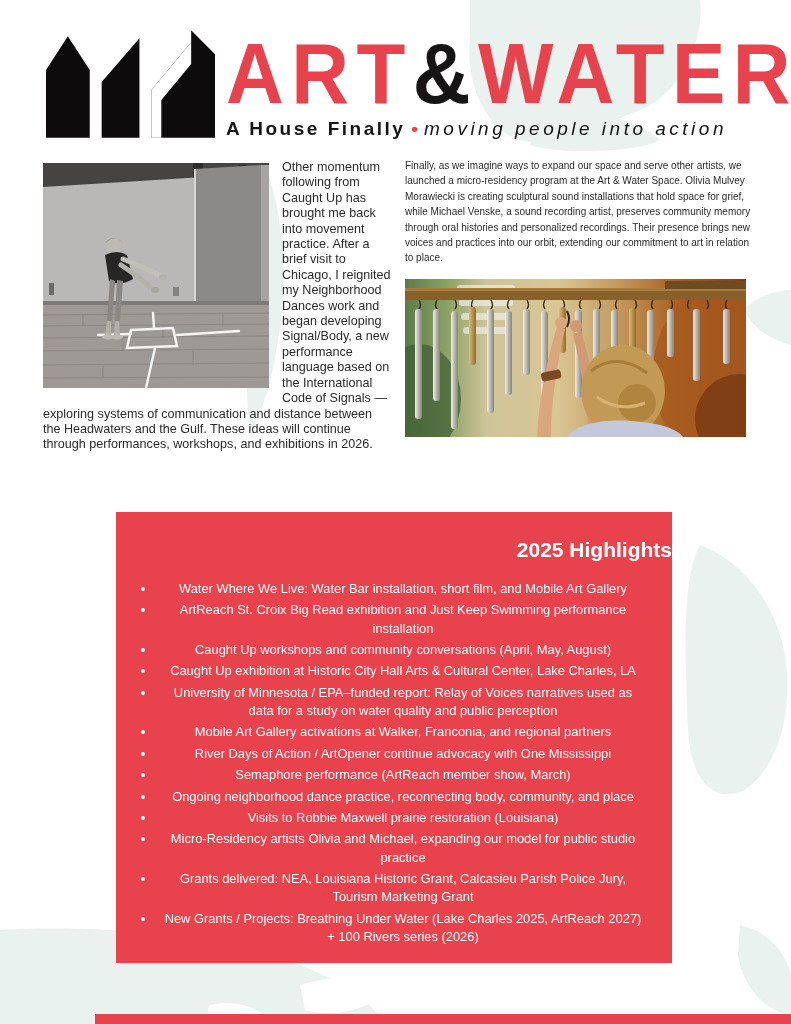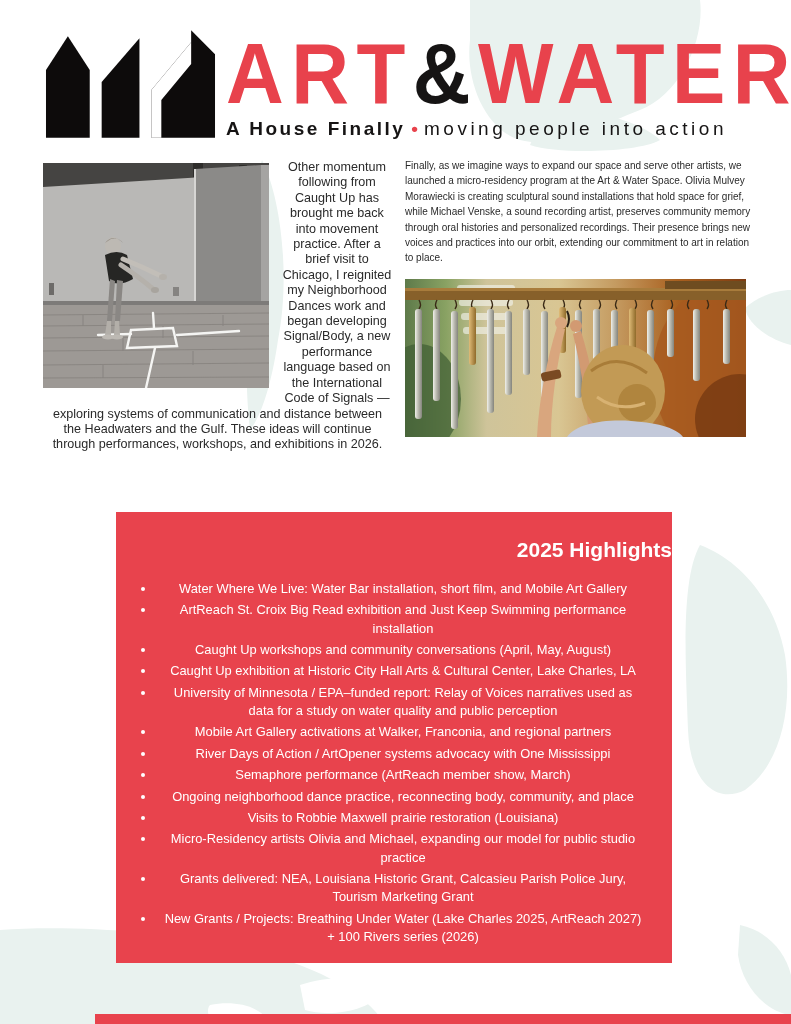--- a/index.html
+++ b/index.html
@@ -19,26 +19,26 @@
     font-weight:bold; font-size:86px; line-height:1; letter-spacing:8px;
     transform:scaleX(0.93); transform-origin:left top; white-space:nowrap;
   }
   .masthead-title .red { color:#e8424c; }
   .masthead-title .blk { color:#161414; }
   .tagline {
     margin-top:2px; font-size:19px; white-space:nowrap; color:#161414;
   }
   .tagline .org { font-weight:bold; letter-spacing:2.5px; }
   .tagline .dot { color:#e8424c; font-weight:bold; padding:0 6px; }
-  .tagline .motto { letter-spacing:3.5px; }
+  .tagline .motto { font-style:italic; letter-spacing:3.5px; }
 
   
   .col-left {
     position:absolute; left:43px; top:160px; width:349px;
-    font-size:12.6px; line-height:15.4px; color:#2a2a2a; text-align:center;
+    font-size:12.6px; line-height:15.4px; color:#2a2a2a; text-align:left;
   }
   .photo-dancer {
     float:left; width:226px; height:225px; margin:3px 13px 6px 0;
     background:#c9c8c6;
   }
   .col-right {
     position:absolute; left:405px; top:158px; width:346px;
     font-size:10px; line-height:15.4px; color:#2a2a2a;
   }
   .photo-chimes { margin-top:13px; width:341px; height:158px; background:#c8b088; }
@@ -267,21 +267,21 @@
 
     <div class="highlights">
       <div class="highlights-title">2025 Highlights</div>
       <ul class="highlights-list">
           <li>Water Where We Live: Water Bar installation, short film, and Mobile Art Gallery</li>
           <li>ArtReach St. Croix Big Read exhibition and Just Keep Swimming performance installation</li>
           <li>Caught Up workshops and community conversations (April, May, August)</li>
           <li>Caught Up exhibition at Historic City Hall Arts &amp; Cultural Center, Lake Charles, LA</li>
           <li>University of Minnesota / EPA–funded report: Relay of Voices narratives used as data for a study on water quality and public perception</li>
           <li>Mobile Art Gallery activations at Walker, Franconia, and regional partners</li>
-          <li>River Days of Action / ArtOpener systems advocacy with One Mississippi</li>
+          <li>River Days of Action / ArtOpener continue advocacy with One Mississippi</li>
           <li>Semaphore performance (ArtReach member show, March)</li>
           <li>Ongoing neighborhood dance practice, reconnecting body, community, and place</li>
           <li>Visits to Robbie Maxwell prairie restoration (Louisiana)</li>
           <li>Micro-Residency artists Olivia and Michael, expanding our model for public studio practice</li>
           <li>Grants delivered: NEA, Louisiana Historic Grant, Calcasieu Parish Police Jury, Tourism Marketing Grant</li>
           <li>New Grants / Projects: Breathing Under Water (Lake Charles 2025, ArtReach 2027) + 100 Rivers series (2026)</li>
         </ul>
     </div>
 
     <div class="footer-bar"></div>

